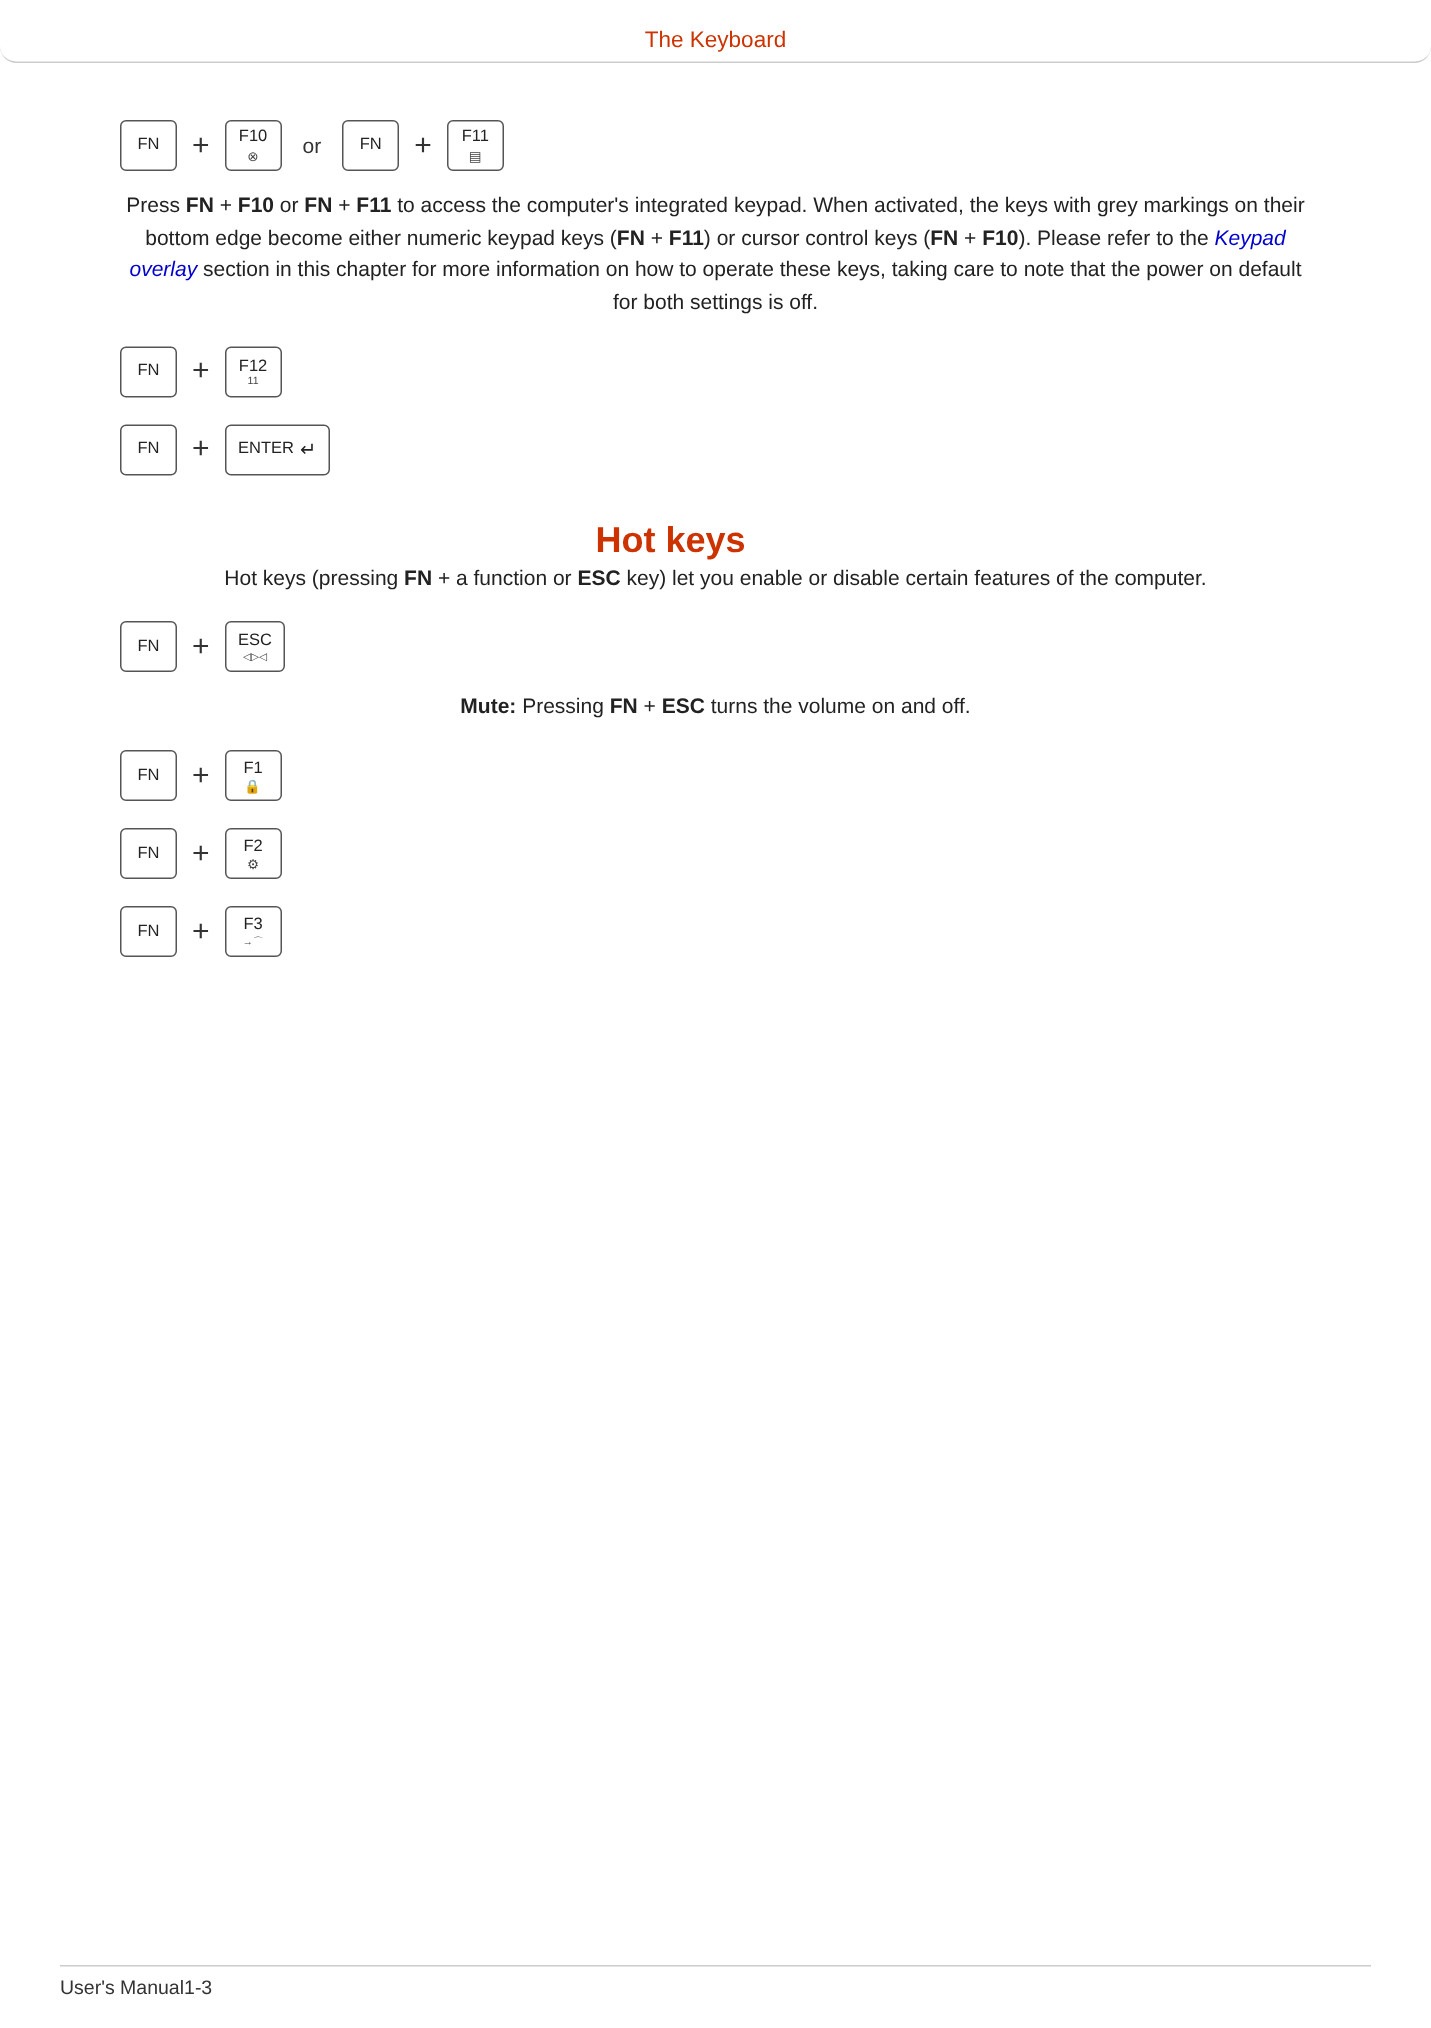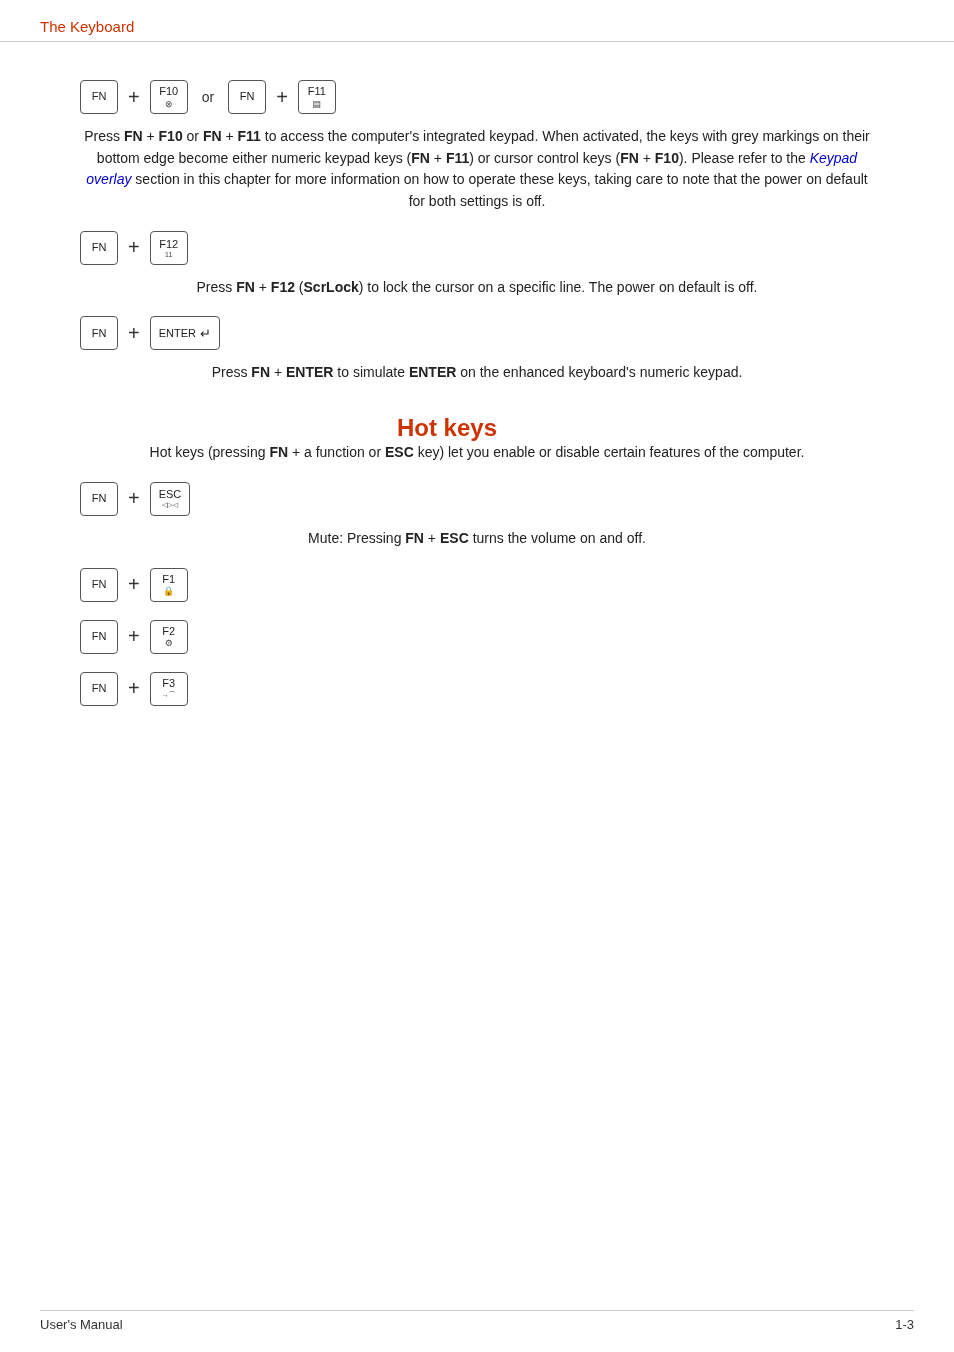--- a/index.html
+++ b/index.html
@@ -8,23 +8,24 @@
       font-size: 14px;
       color: #222;
       background: #fff;
       width: 954px;
       min-height: 1352px;
       position: relative;
     }
 
     .page-header {
       display: flex;
-      justify-content: flex-start;
+      justify-content: center;
       padding: 18px 40px 6px 40px;
       border-bottom: 1px solid #ccc;
+      border-radius: 11px;
     }
 
     .header-title {
       color: #cc3300;
       font-size: 15px;
     }
 
     .page-content {
       padding: 20px 80px 20px 80px;
       text-align: center;
@@ -106,31 +107,30 @@
     
     .section-heading {
       color: #cc3300;
       font-size: 24px;
       font-weight: bold;
       margin: 30px 0 0 -60px;
     }
 
     
     .label-bold {
-      font-weight: normal;
+      font-weight: bold;
     }
 
     
     .page-footer {
       position: absolute;
       bottom: 20px;
       left: 40px;
       right: 40px;
       display: flex;
-      justify-content: space-between;
       border-top: 1px solid #ccc;
       padding-top: 6px;
       font-size: 13px;
       color: #333;
     }
 
     
     .key-icon {
       font-size: 9px;
       color: #444;
@@ -173,38 +173,32 @@
     <div class="key key-fn">
       <span class="key-main">FN</span>
     </div>
     <span class="plus-sign">+</span>
     <div class="key">
       <span class="key-main">F12</span>
       <span class="key-icon" style="font-size:7px;">11</span>
     </div>
   </div>
 
-  <p class="desc">
-    Press <strong>FN</strong> + <strong>F12</strong> (<strong>ScrLock</strong>) to lock the cursor on a specific line. The power on default is off.
-  </p>
 
   <div class="key-combo">
     <div class="key key-fn">
       <span class="key-main">FN</span>
     </div>
     <span class="plus-sign">+</span>
     <div class="key key-enter">
       <span class="key-main">ENTER</span>
       <span class="enter-arrow">↵</span>
     </div>
   </div>
 
-  <p class="desc">
-    Press <strong>FN</strong> + <strong>ENTER</strong> to simulate <strong>ENTER</strong> on the enhanced keyboard's numeric keypad.
-  </p>
 
   <h2 class="section-heading">Hot keys</h2>
 
   <p class="desc">
     Hot keys (pressing <strong>FN</strong> + a function or <strong>ESC</strong> key) let you enable or disable certain features of the computer.
   </p>
 
   <div class="key-combo">
     <div class="key key-fn">
       <span class="key-main">FN</span>

